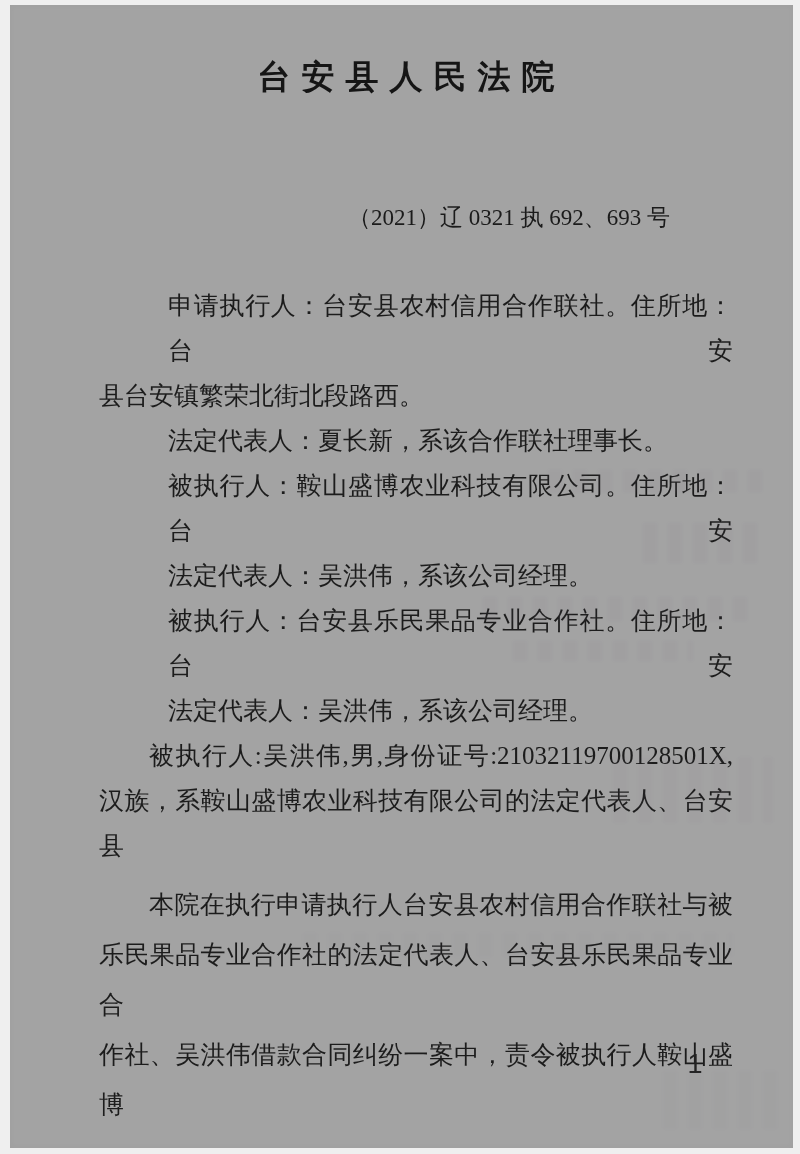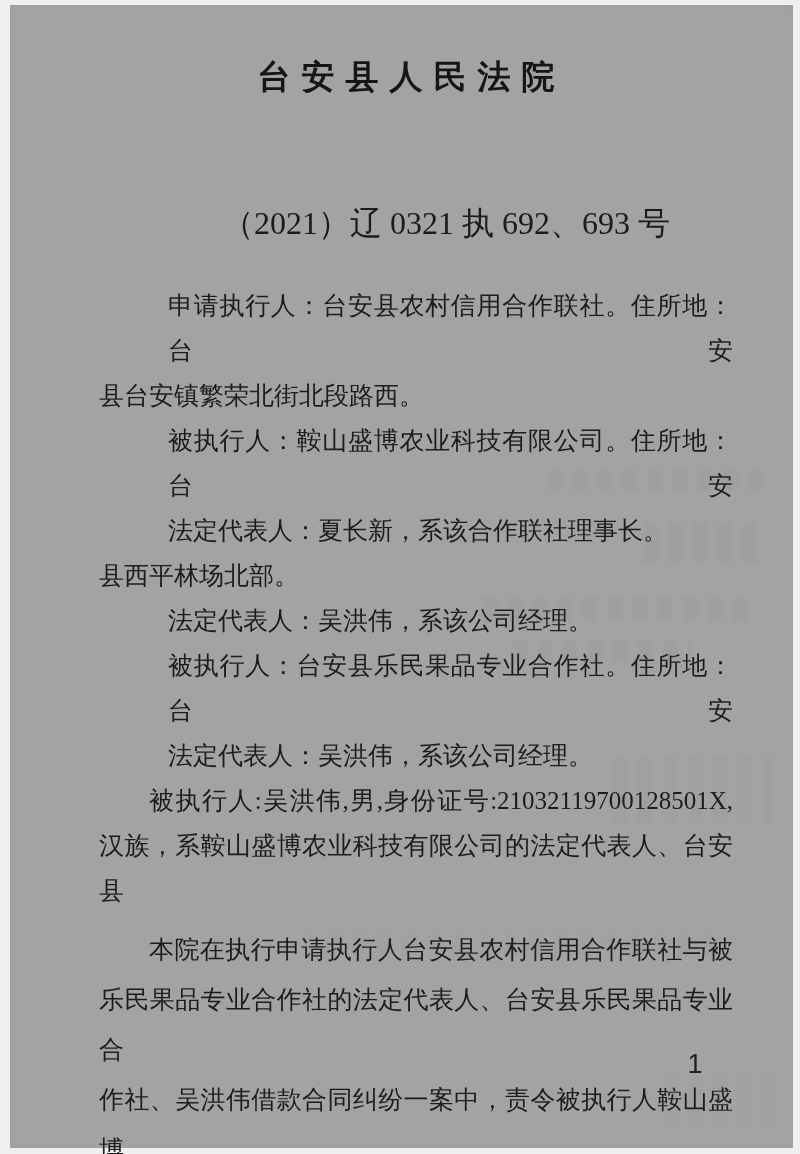--- a/index.html
+++ b/index.html
@@ -34,21 +34,21 @@
     transform: translateX(10px);
     font-size: 37px;
     font-weight: bold;
     letter-spacing: 17px;
     color: #121212;
     white-space: nowrap;
   }
   .case-number {
     position: absolute;
     top: 197px; right: 123px;
-    font-size: 32px;
+    font-size: 23px;
     color: #1b1b1b;
     white-space: nowrap;
     text-align: center;
   }
   .doc-body {
     position: absolute;
     top: 278px; left: 61px;
     width: 662px;
     font-size: 25px;
     color: #1c1c1c;
@@ -100,23 +100,22 @@
 <div class="scan-page">
 
   <div class="court-name">台安县人民法院</div>
 
 
   <div class="case-number">（2021）辽 0321 执 692、693 号</div>
 
   <div class="doc-body">
     <div class="line full ind-lg">申请执行人：台安县农村信用合作联社。住所地：台安</div>
     <div class="line">县台安镇繁荣北街北段路西。</div>
+    <div class="line ind-lg">法定代表人：夏长新，系该合作联社理事长。</div>
     <div class="line full ind-lg">被执行人：鞍山盛博农业科技有限公司。住所地：台安</div>
-    <div class="line ind-lg">法定代表人：夏长新，系该合作联社理事长。</div>
-    <div class="line">县西平林场北部。</div>
     <div class="line ind-lg">法定代表人：吴洪伟，系该公司经理。</div>
     <div class="line full ind-lg">被执行人：台安县乐民果品专业合作社。住所地：台安</div>
     <div class="line ind-lg">法定代表人：吴洪伟，系该公司经理。</div>
     <div class="line full ind">被执行人:吴洪伟,男,身份证号:21032119700128501X,</div>
     <div class="line full">汉族，系鞍山盛博农业科技有限公司的法定代表人、台安县</div>
     <div class="line full ind para2 para-gap">本院在执行申请执行人台安县农村信用合作联社与被</div>
     <div class="line full para2">乐民果品专业合作社的法定代表人、台安县乐民果品专业合</div>
     <div class="line full para2">作社、吴洪伟借款合同纠纷一案中，责令被执行人鞍山盛博</div>
   </div>
 

